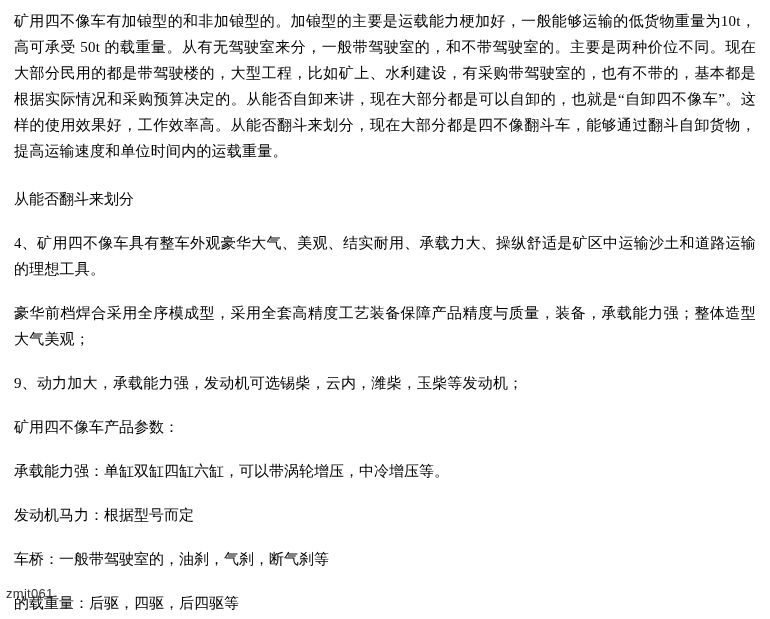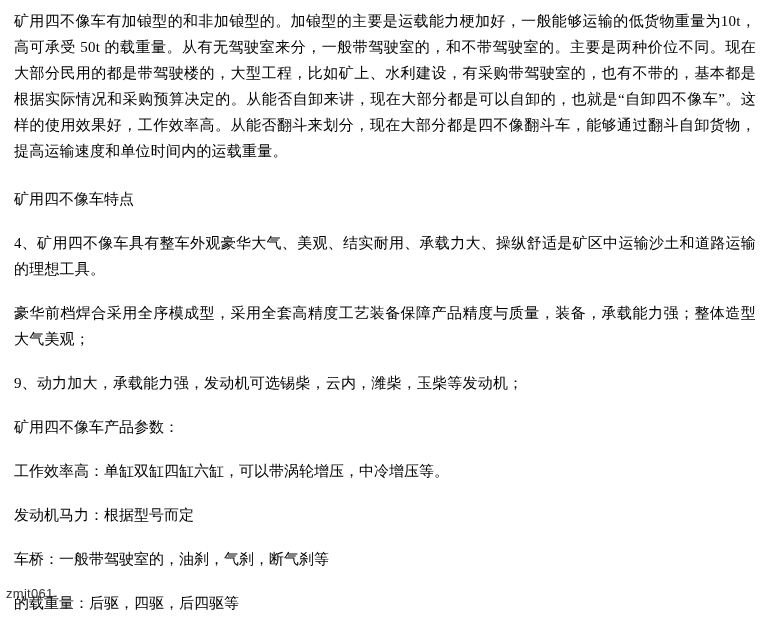--- a/index.html
+++ b/index.html
@@ -52,31 +52,31 @@
     text-align: right;
   }
 </style>
 </head>
 <body>
 
 <div class="page">
 
   <p class="para lead">矿用四不像车有加锒型的和非加锒型的。加锒型的主要是运载能力梗加好，一般能够运输的低货物重量为10t，高可承受 50t 的载重量。从有无驾驶室来分，一般带驾驶室的，和不带驾驶室的。主要是两种价位不同。现在大部分民用的都是带驾驶楼的，大型工程，比如矿上、水利建设，有采购带驾驶室的，也有不带的，基本都是根据实际情况和采购预算决定的。从能否自卸来讲，现在大部分都是可以自卸的，也就是“自卸四不像车”。这样的使用效果好，工作效率高。从能否翻斗来划分，现在大部分都是四不像翻斗车，能够通过翻斗自卸货物，提高运输速度和单位时间内的运载重量。</p>
 
-  <p class="section-title">矿用四不像车特点</p>
+  <p class="section-title">从能否翻斗来划分</p>
 
   <p class="para">4、矿用四不像车具有整车外观豪华大气、美观、结实耐用、承载力大、操纵舒适是矿区中运输沙土和道路运输的理想工具。</p>
 
   <p class="para">豪华前档焊合采用全序模成型，采用全套高精度工艺装备保障产品精度与质量，装备，承载能力强；整体造型大气美观；</p>
 
   <p class="para">9、动力加大，承载能力强，发动机可选锡柴，云内，潍柴，玉柴等发动机；</p>
 
   <p class="section-title">矿用四不像车产品参数：</p>
 
-  <p class="line">工作效率高：单缸双缸四缸六缸，可以带涡轮增压，中冷增压等。</p>
+  <p class="line">承载能力强：单缸双缸四缸六缸，可以带涡轮增压，中冷增压等。</p>
 
   <p class="line">发动机马力：根据型号而定</p>
 
   <p class="line">车桥：一般带驾驶室的，油刹，气刹，断气刹等</p>
 
   <p class="line">的载重量：后驱，四驱，后四驱等</p>
 
   <div class="watermark">zmjt061</div>
 
 </div>

